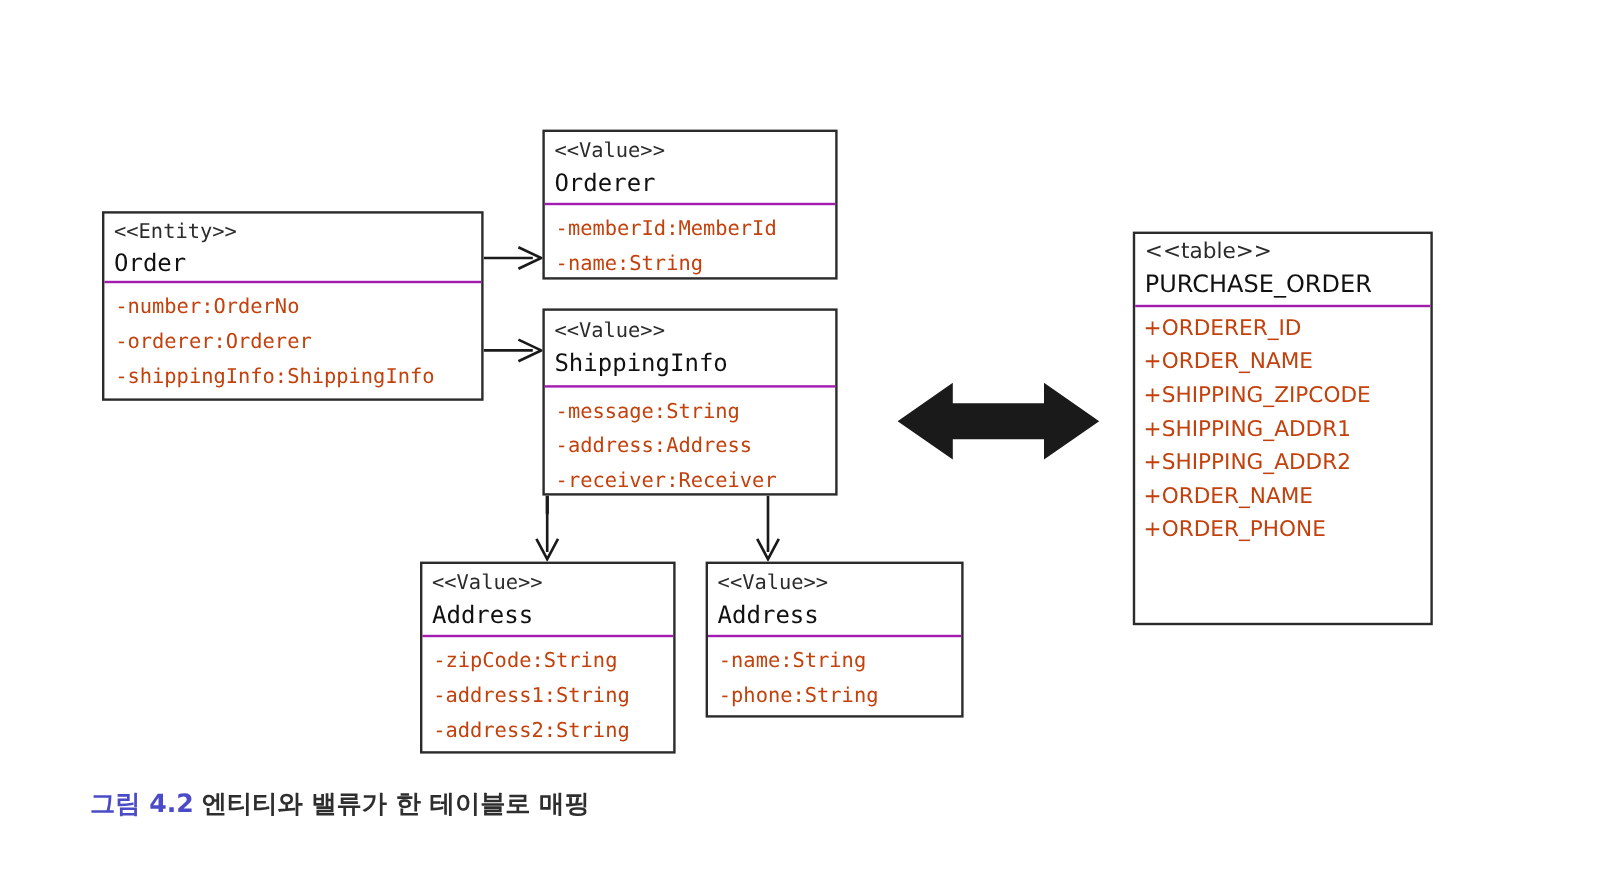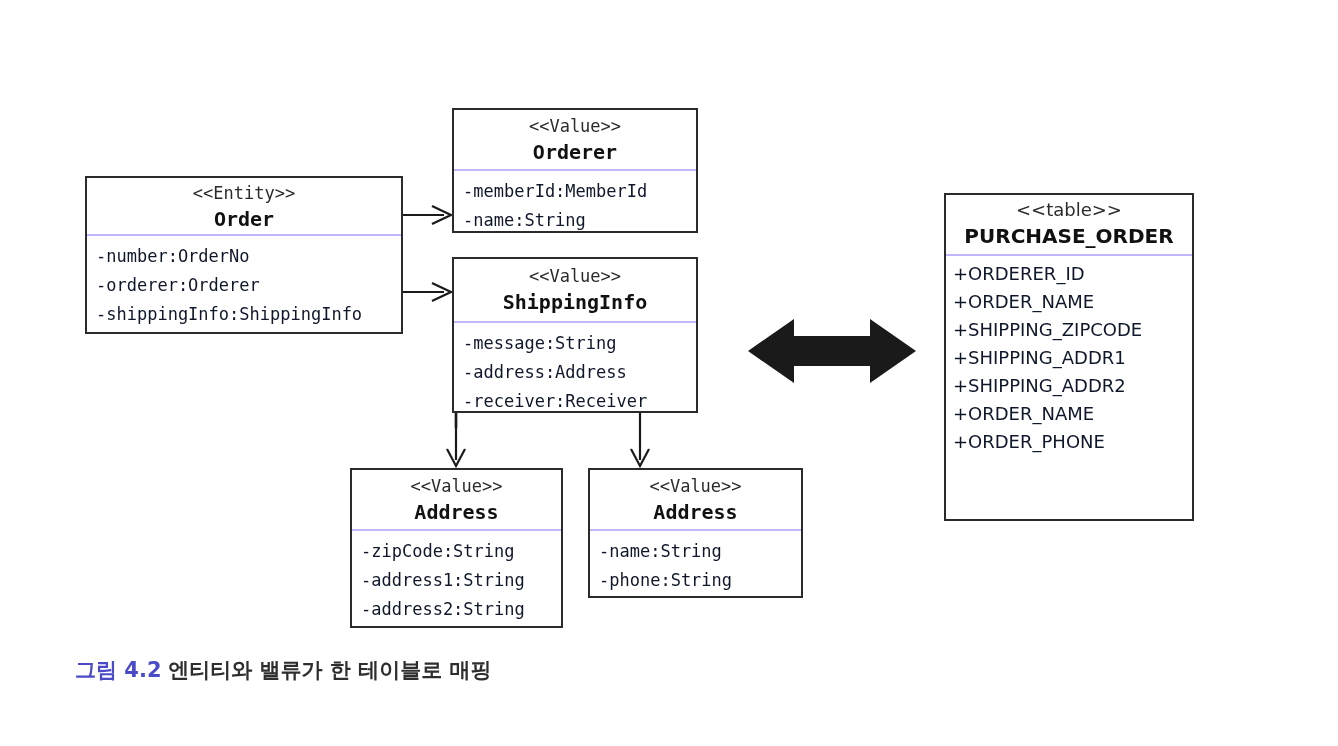--- a/index.html
+++ b/index.html
@@ -39,51 +39,50 @@
     position: absolute;
     box-sizing: border-box;
     background: #ffffff;
     border: 2px solid #2b2b2b;
     display: flex;
     flex-direction: column;
   }
   .uml-header {
     box-sizing: border-box;
     padding: 6px 8px 7px 8px;
-    text-align: center;
-    border-bottom: 2px solid #c4b5fd;
+    border-bottom: 2px solid #a21caf;
     flex: 0 0 auto;
   }
   .uml-stereotype {
     display: block;
     font-size: 18px;
     line-height: 24px;
     color: #2b2b2b;
     white-space: nowrap;
   }
   .uml-name {
     display: block;
-    font-weight: bold;
+    font-weight: normal;
     font-size: 21px;
     line-height: 28px;
     color: #111111;
     white-space: nowrap;
   }
   .uml-attrs {
     box-sizing: border-box;
     padding: 6px 0 6px 9px;
     flex: 1 1 auto;
     display: flex;
     flex-direction: column;
     justify-content: flex-start;
   }
   .uml-attr {
     font-size: 18px;
     line-height: 29px;
-    color: #0f172a;
+    color: #c2410c;
     white-space: nowrap;
   }
 
   
   .mono .uml-stereotype,
   .mono .uml-name,
   .mono .uml-attr {
     font-family: "DejaVu Sans Mono", monospace;
   }
   .mono .uml-stereotype { font-size: 17px; }

